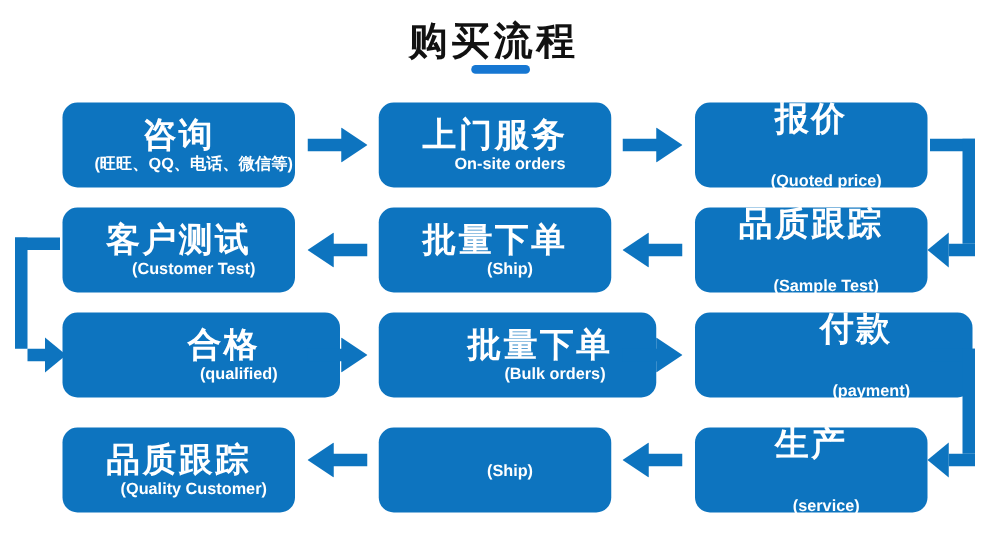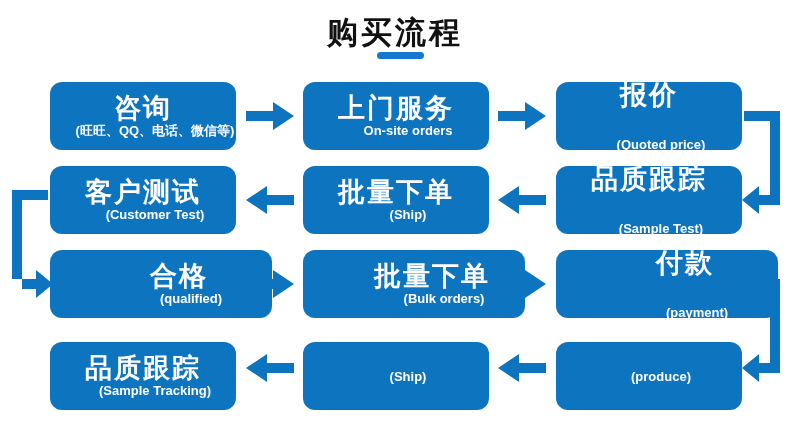--- a/index.html
+++ b/index.html
@@ -190,32 +190,33 @@
 
   <div>
     <div class="seg" style="left:744px; top:279px; width:36px; height:10px;"></div>
     <div class="seg" style="left:770px; top:279px; width:10px; height:84px;"></div>
     <div class="seg" style="left:759px; top:363px; width:21px; height:10px;"></div>
     <div class="tri-left" style="left:742px; top:354px;"></div>
   </div>
 
   <div class="flow-box c1 r4">
     <div class="label">品质跟踪</div>
-    <div class="sub">(Sample Tracking)</div>
+    <div class="sub">(Quality Customer)</div>
   </div>
   <div class="arrow ac1 ar4">
     <svg width="48" height="28" viewBox="0 0 48 28">
         <path d="M48 9 H21 V0 L0 14 L21 28 V19 H48 Z"></path>
       </svg>
   </div>
   <div class="flow-box c2 r4">
     <div class="sub">(Ship)</div>
   </div>
   <div class="arrow ac2 ar4">
     <svg width="48" height="28" viewBox="0 0 48 28">
         <path d="M48 9 H21 V0 L0 14 L21 28 V19 H48 Z"></path>
       </svg>
   </div>
   <div class="flow-box c3 r4">
-    <div class="sub">(produce)</div>
+    <div class="label">生产</div>
+    <div class="sub">(service)</div>
   </div>
 
 </div>
 
 </body></html>

